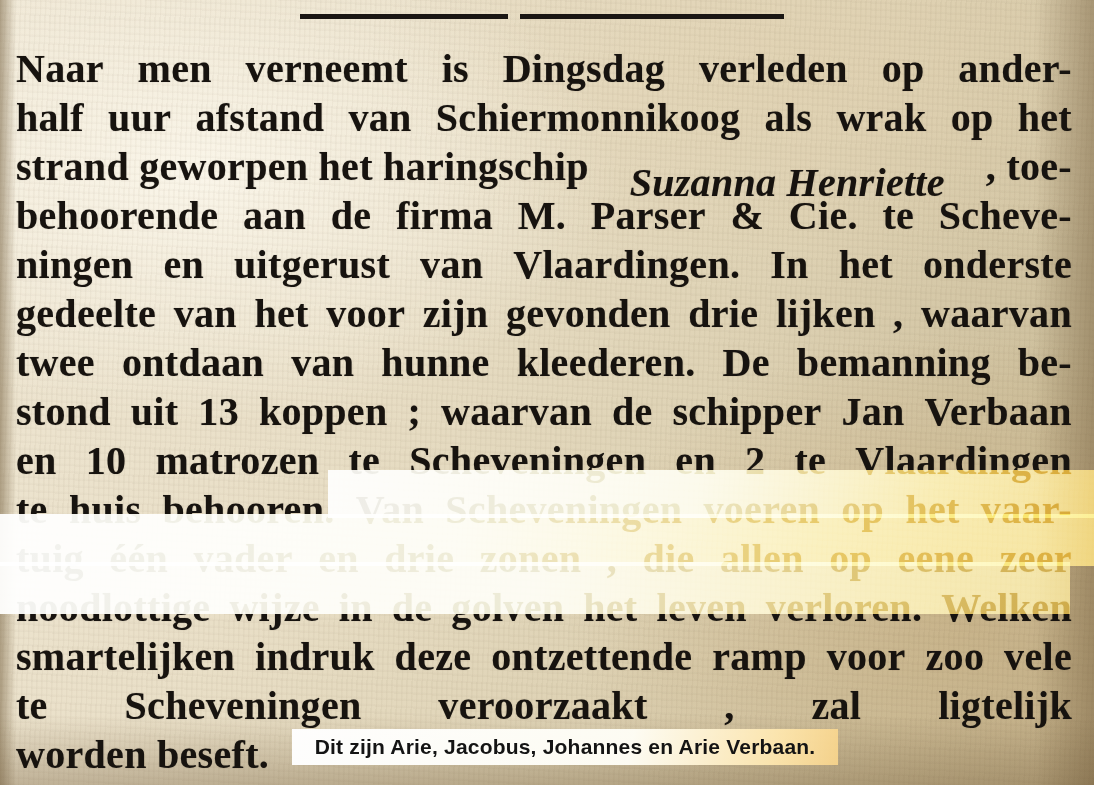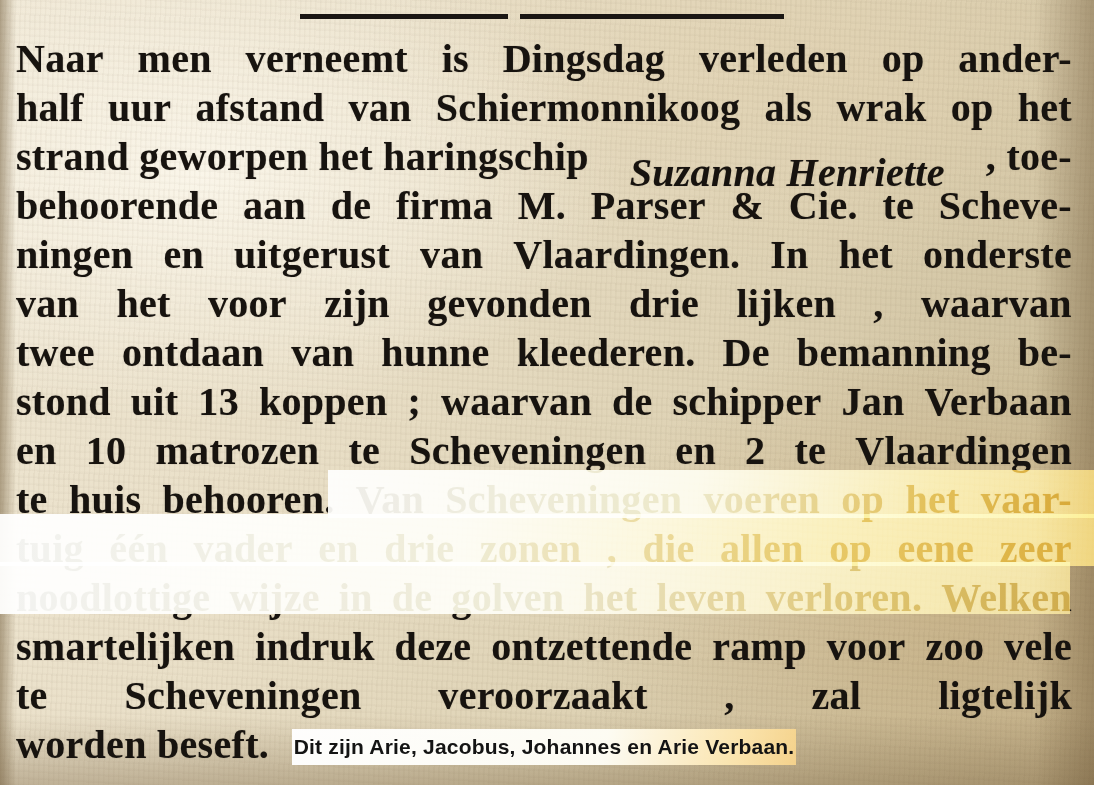--- a/index.html
+++ b/index.html
@@ -62,21 +62,21 @@
   }
   #rule-right {
     position: absolute;
     left: 520px; top: 14px;
     width: 264px; height: 5px;
     background: #1a1613;
   }
   #article {
     position: absolute;
     left: 16px;
-    top: 34px;
+    top: 44px;
     width: 1056px;
     color: #17130f;
     font-size: 40px;
     line-height: 49px;
     letter-spacing: 0.3px;
     text-align: justify;
     text-justify: inter-word;
     font-weight: 600;
     text-shadow: 0 0 1px rgba(30,22,14,0.35);
   }
@@ -124,21 +124,21 @@
     left: 0px; top: 92px;
     width: 1070px; height: 52px;
     background: linear-gradient(100deg, rgba(255,255,253,0.95) 0%, rgba(255,252,228,0.92) 50%, rgba(255,223,120,0.86) 82%, rgba(252,205,80,0.8) 100%);
     mix-blend-mode: screen;
   }
   
   #caption {
     position: absolute;
     left: 292px;
     top: 729px;
-    width: 504px;
+    width: 546px;
     height: 36px;
     background: linear-gradient(100deg, rgba(255,255,255,0.97) 0%, rgba(255,254,246,0.96) 62%, rgba(255,232,176,0.93) 88%, rgba(250,214,140,0.9) 100%);
     color: #141414;
     font-family: "Liberation Sans", sans-serif;
     font-size: 21px;
     font-weight: 600;
     line-height: 36px;
     text-align: center;
     letter-spacing: 0.2px;
   }
@@ -201,20 +201,21 @@
           <span>ningen</span>
           <span>en</span>
           <span>uitgerust</span>
           <span>van</span>
           <span>Vlaardingen.</span>
           <span>In</span>
           <span>het</span>
           <span>onderste</span>
         </span></div>
     <div class="line"><span class="j">
+          <span>gedeelte</span>
           <span>van</span>
           <span>het</span>
           <span>voor</span>
           <span>zijn</span>
           <span>gevonden</span>
           <span>drie</span>
           <span>lijken</span>
           <span>,</span>
           <span>waarvan</span>
         </span></div>

